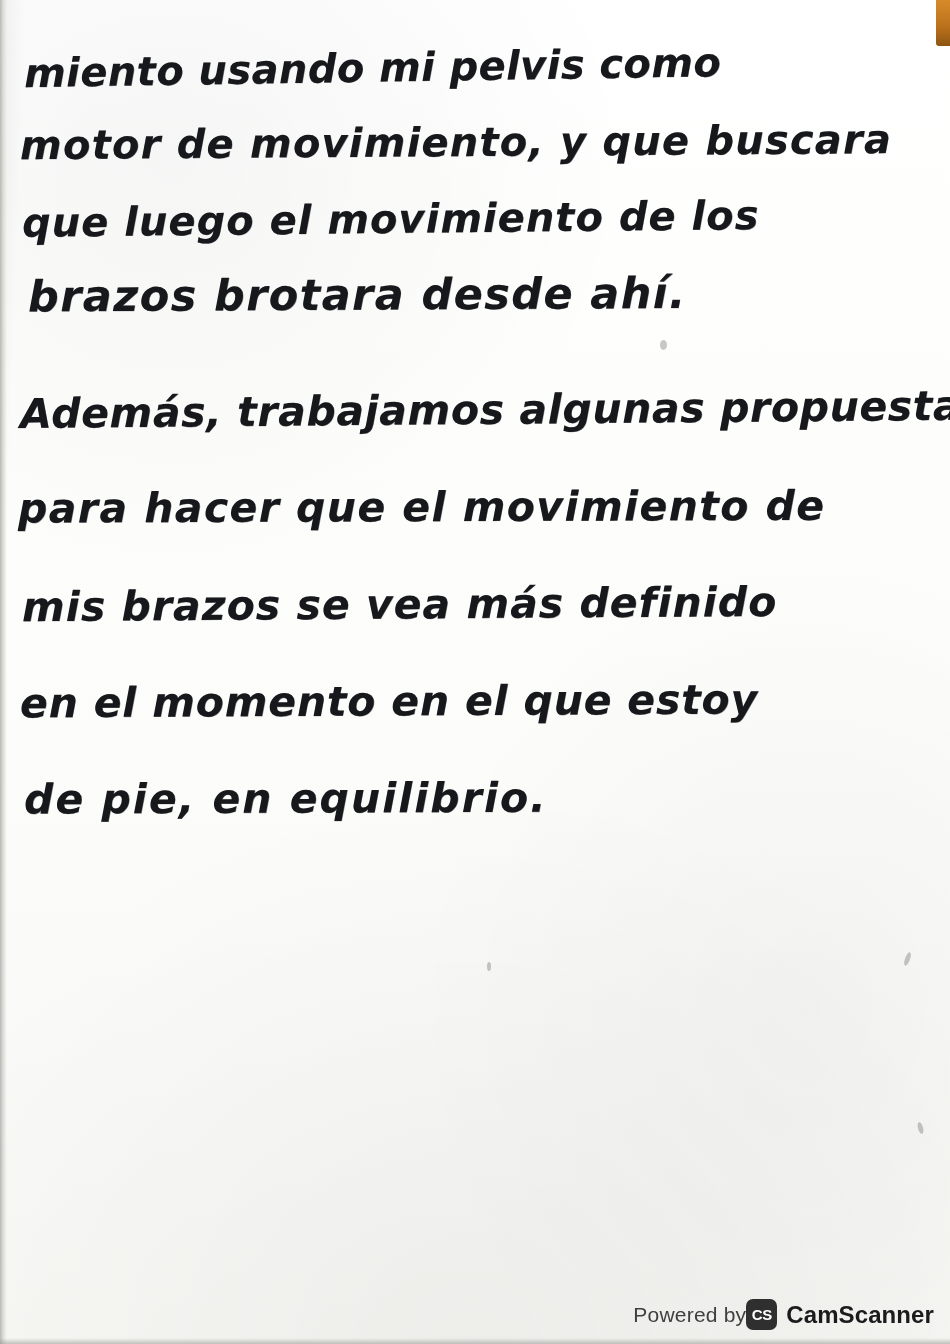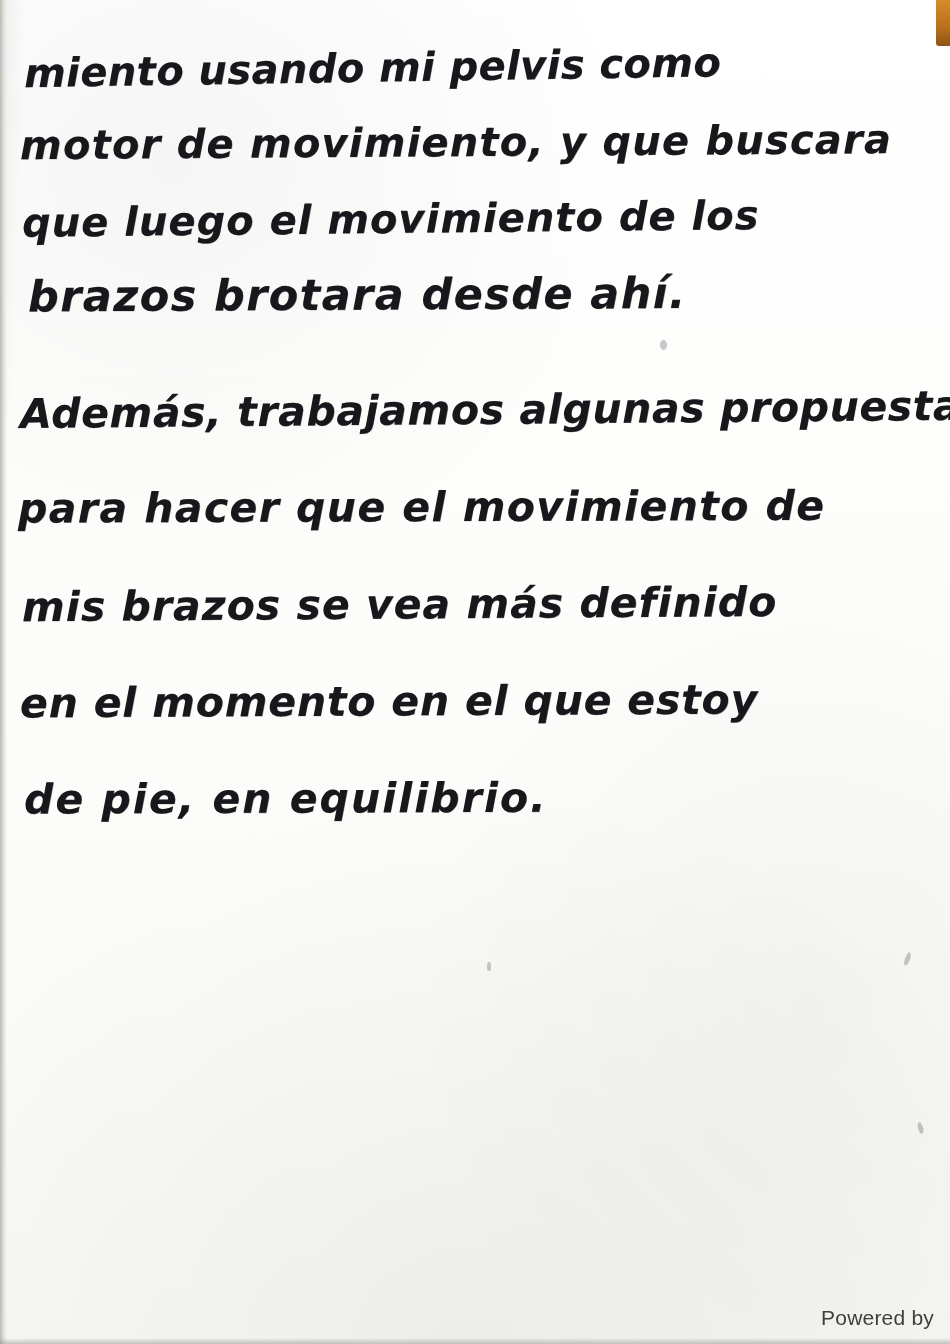--- a/index.html
+++ b/index.html
@@ -188,15 +188,19 @@
 
 
     <div class="smudge" style="left:660px; top:318px; width:7px; height:10px;"></div>
     <div class="smudge" style="left:905px; top:930px; width:5px; height:14px; transform:rotate(20deg);"></div>
     <div class="smudge" style="left:918px; top:1100px; width:5px; height:12px; transform:rotate(-15deg);"></div>
     <div class="smudge" style="left:487px; top:940px; width:4px; height:9px;"></div>
   </div>
 
   <div id="footer">
     <span id="powered-by">Powered by</span>
+    <span id="cs-badge">
+      <span id="cs-logo">CS</span>
+      <span id="cs-name">CamScanner</span>
+    </span>
   </div>
 
 </div>
 
 </body></html>

